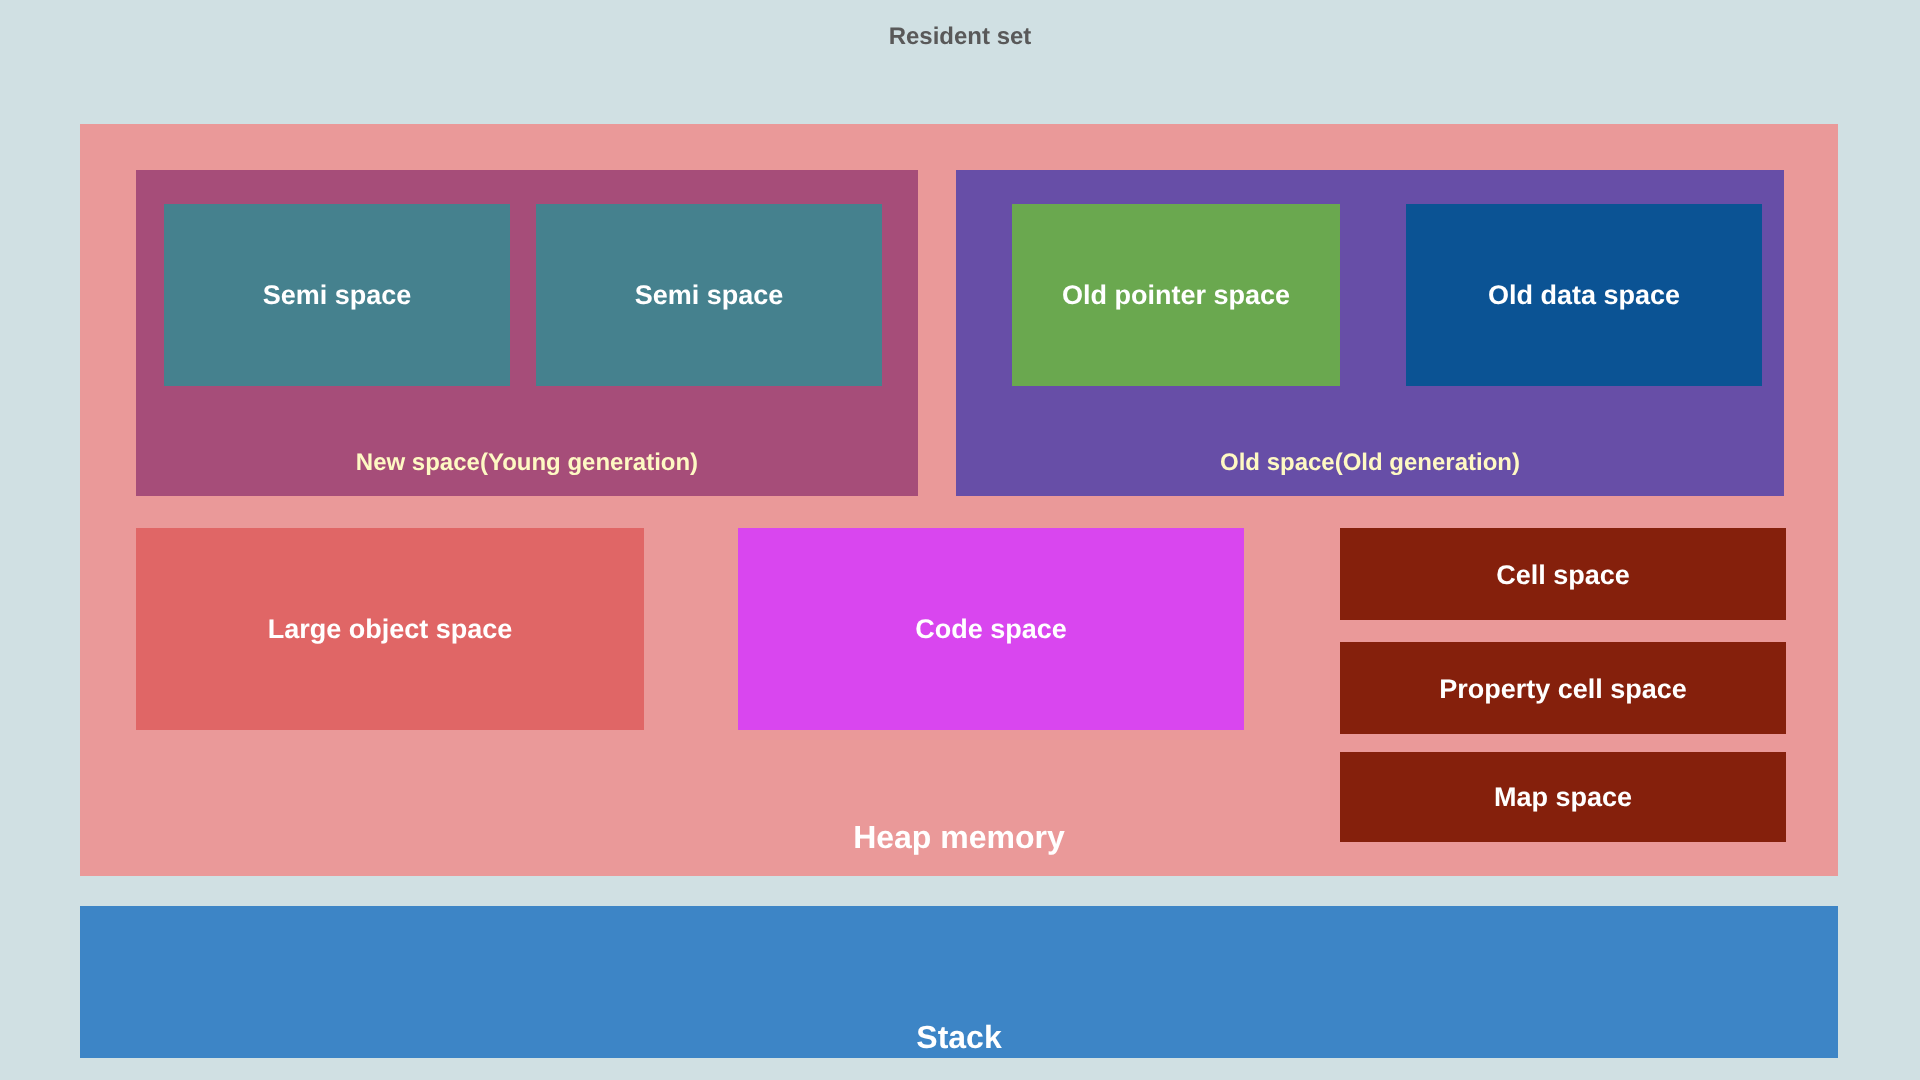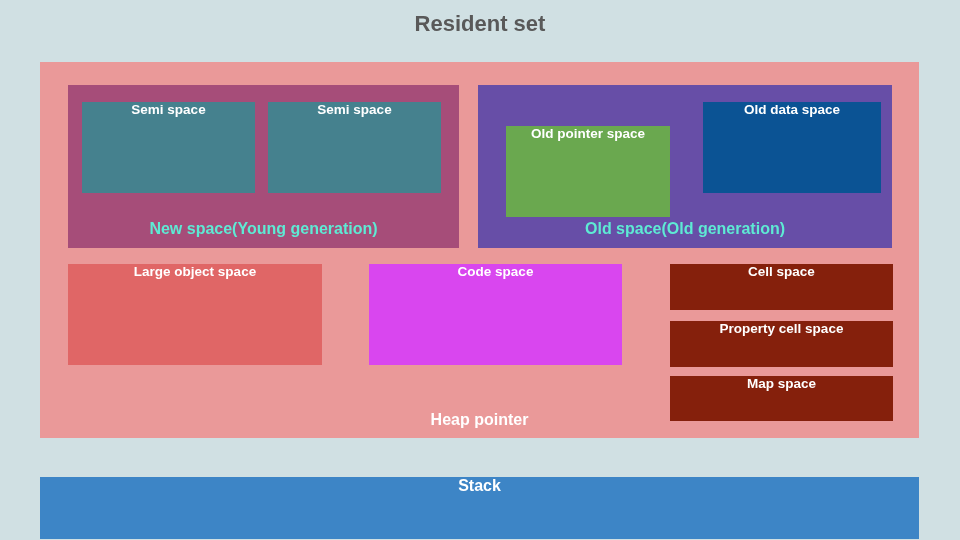--- a/index.html
+++ b/index.html
@@ -14,45 +14,46 @@
     height: 540px;
     background: #d0e0e3;
     overflow: hidden;
   }
   .diagram-title {
     position: absolute;
     top: 11px;
     left: 0;
     width: 100%;
     text-align: center;
-    font-size: 22px;
+    font-size: 12px;
     font-weight: bold;
     color: #595959;
   }
   .heap {
     position: absolute;
     left: 40px;
     top: 62px;
     width: 879px;
     height: 376px;
     background: #ea9999;
   }
   .group-label {
     position: absolute;
     bottom: 10px;
     left: 0;
     width: 100%;
     text-align: center;
-    font-size: 16px;
+    font-size: 12px;
     font-weight: bold;
-    color: #5eead4;
+    color: #fef9c3;
   }
   .box {
     position: absolute;
     display: flex;
+    align-items: center;
     justify-content: center;
     text-align: center;
     color: #ffffff;
     font-size: 13.5px;
     font-weight: bold;
   }
   .new-space {
     position: absolute;
     left: 28px;
     top: 23px;
@@ -63,46 +64,46 @@
   .semi-1 { left: 14px;  top: 17px; width: 173px; height: 91px; background: #45818e; }
   .semi-2 { left: 200px; top: 17px; width: 173px; height: 91px; background: #45818e; }
   .old-space {
     position: absolute;
     left: 438px;
     top: 23px;
     width: 414px;
     height: 163px;
     background: #674ea7;
   }
-  .old-pointer { left: 28px;  top: 17px; width: 164px; height: 91px; background: #6aa84f; margin-top: 24px; }
+  .old-pointer { left: 28px;  top: 17px; width: 164px; height: 91px; background: #6aa84f; }
   .old-data    { left: 225px; top: 17px; width: 178px; height: 91px; background: #0b5394; }
   .large-object { left: 28px;  top: 202px; width: 254px; height: 101px; background: #e06666; }
   .code-space   { left: 329px; top: 202px; width: 253px; height: 101px; background: #d946ef; }
   .cell-1 { left: 630px; top: 202px; width: 223px; height: 46px; background: #85200c; }
   .cell-2 { left: 630px; top: 259px; width: 223px; height: 46px; background: #85200c; }
   .cell-3 { left: 630px; top: 314px; width: 223px; height: 45px; background: #85200c; }
   .heap-label {
     position: absolute;
     bottom: 9px;
     left: 0;
     width: 100%;
     text-align: center;
     font-size: 16px;
     font-weight: bold;
     color: #ffffff;
   }
   .stack {
     position: absolute;
     left: 40px;
-    top: 477px;
+    top: 453px;
     width: 879px;
-    height: 62px;
+    height: 76px;
     background: #3d85c6;
     display: flex;
-    align-items: flex-start;
+    align-items: flex-end;
     justify-content: center;
   }
   .stack-label {
     font-size: 16px;
     font-weight: bold;
     color: #ffffff;
   }
 </style>
 </head>
 <body>
@@ -144,20 +145,20 @@
     <div class="box cell-1">
       <span>Cell space</span>
     </div>
     <div class="box cell-2">
       <span>Property cell space</span>
     </div>
     <div class="box cell-3">
       <span>Map space</span>
     </div>
 
-    <div class="heap-label">Heap pointer</div>
+    <div class="heap-label">Heap memory</div>
   </div>
 
   <div class="stack">
     <span class="stack-label">Stack</span>
   </div>
 
 </div>
 
 </body></html>

